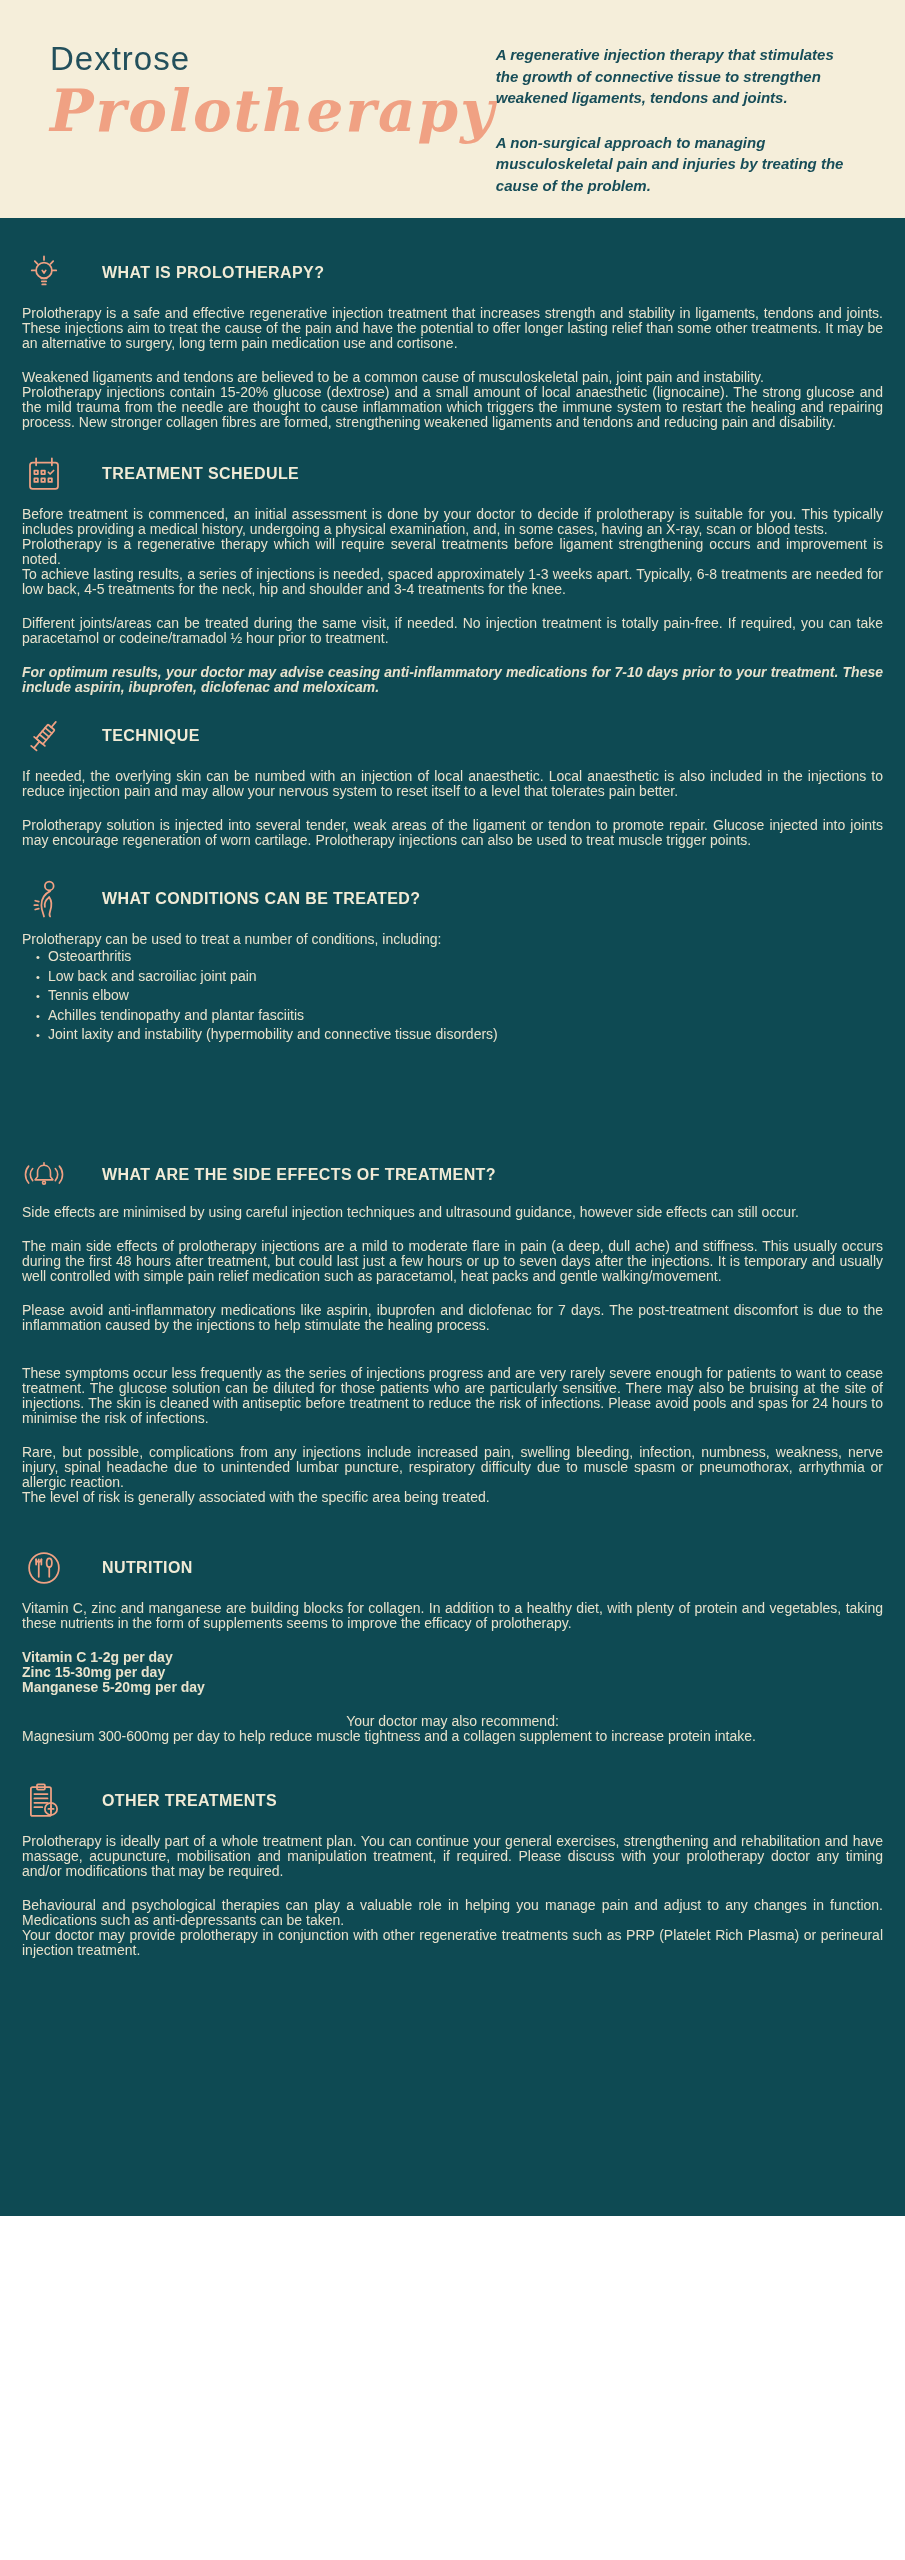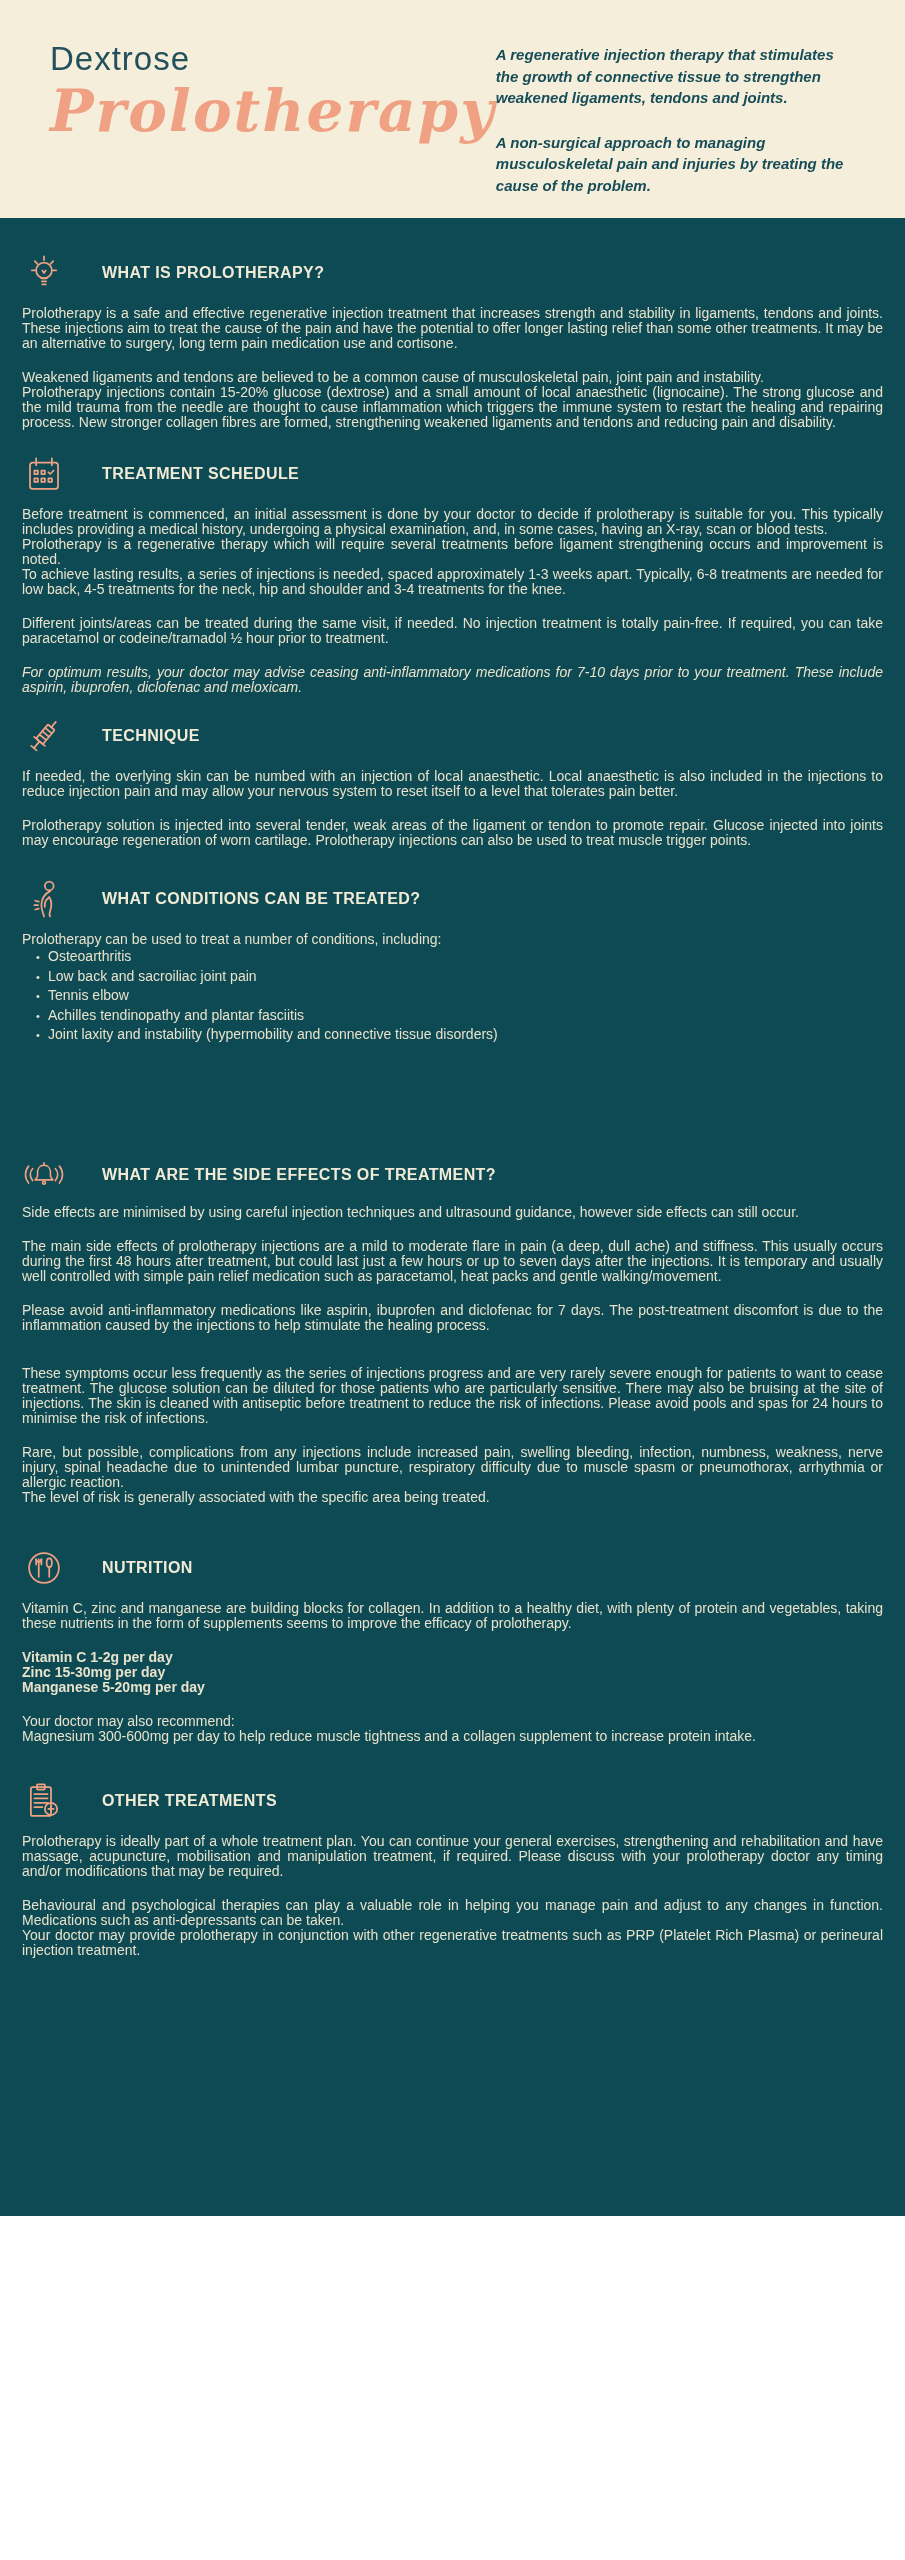--- a/index.html
+++ b/index.html
@@ -29,21 +29,21 @@
   
   main{height:2196px;background:var(--teal);padding:0 22px;overflow:hidden;
        color:var(--body-text);flex-shrink:0;}
   .sec-head{display:flex;align-items:center;gap:36px;margin-bottom:12px;}
   .sec-head h2{font-size:16px;letter-spacing:.4px;color:var(--head-text);margin:0;font-weight:700;}
   .icon{width:44px;min-width:44px;display:flex;justify-content:center;align-items:center;}
   .icon svg{stroke:var(--salmon);fill:none;stroke-width:2;stroke-linecap:round;stroke-linejoin:round;}
   .p{font-size:14px;line-height:15px;text-align:justify;margin:0;}
   .mb{margin-bottom:19px;}
   .mb2{margin-bottom:33px;}
-  .bi{font-weight:400;font-style:italic;}
+  .bi{font-weight:700;font-style:italic;}
   .bold{font-weight:700;text-align:left;}
   .blist{list-style:none;margin:0;padding:0 0 0 14px;}
   .blist li{font-size:14px;line-height:19.5px;padding-left:12px;position:relative;text-align:left;}
   .blist li::before{content:"•";position:absolute;left:0;top:1px;font-size:11px;}
 
   
   footer{height:146px;background:var(--cream);display:flex;align-items:center;flex-shrink:0;}
   .logo{margin-left:116px;display:flex;align-items:center;color:var(--dark-teal);
         font-family:"Liberation Serif",serif;font-size:29px;letter-spacing:5px;}
   .logo-s{margin:0 6px;display:flex;align-items:center;}
@@ -190,21 +190,21 @@
             <ellipse cx="30" cy="18" rx="3" ry="5"></ellipse>
             <path d="M30 23 v11"></path>
           </svg>
         </span>
         <h2>NUTRITION</h2>
       </div>
       <p class="p mb">Vitamin C, zinc and manganese are building blocks for collagen. In addition to a healthy diet, with plenty of protein and vegetables, taking these nutrients in the form of supplements seems to improve the efficacy of prolotherapy.</p>
       <p class="p bold">Vitamin C 1-2g per day</p>
       <p class="p bold">Zinc 15-30mg per day</p>
       <p class="p bold mb">Manganese 5-20mg per day</p>
-      <p class="p" style="text-align:left">Your doctor may also recommend:</p>
+      <p class="p" style="text-align:center">Your doctor may also recommend:</p>
       <p class="p">Magnesium 300-600mg per day to help reduce muscle tightness and a collagen supplement to increase protein intake.</p>
     </section>
 
     <section style="margin-top:36px">
       <div class="sec-head">
         <span class="icon">
           <svg width="42" height="42" viewBox="0 0 48 48">
             <rect x="9" y="8" width="23" height="33" rx="2"></rect>
             <rect x="16" y="5" width="9" height="6" rx="1"></rect>
             <path d="M13 16 h15 M13 21 h15 M13 26 h15 M13 31 h9"></path>

